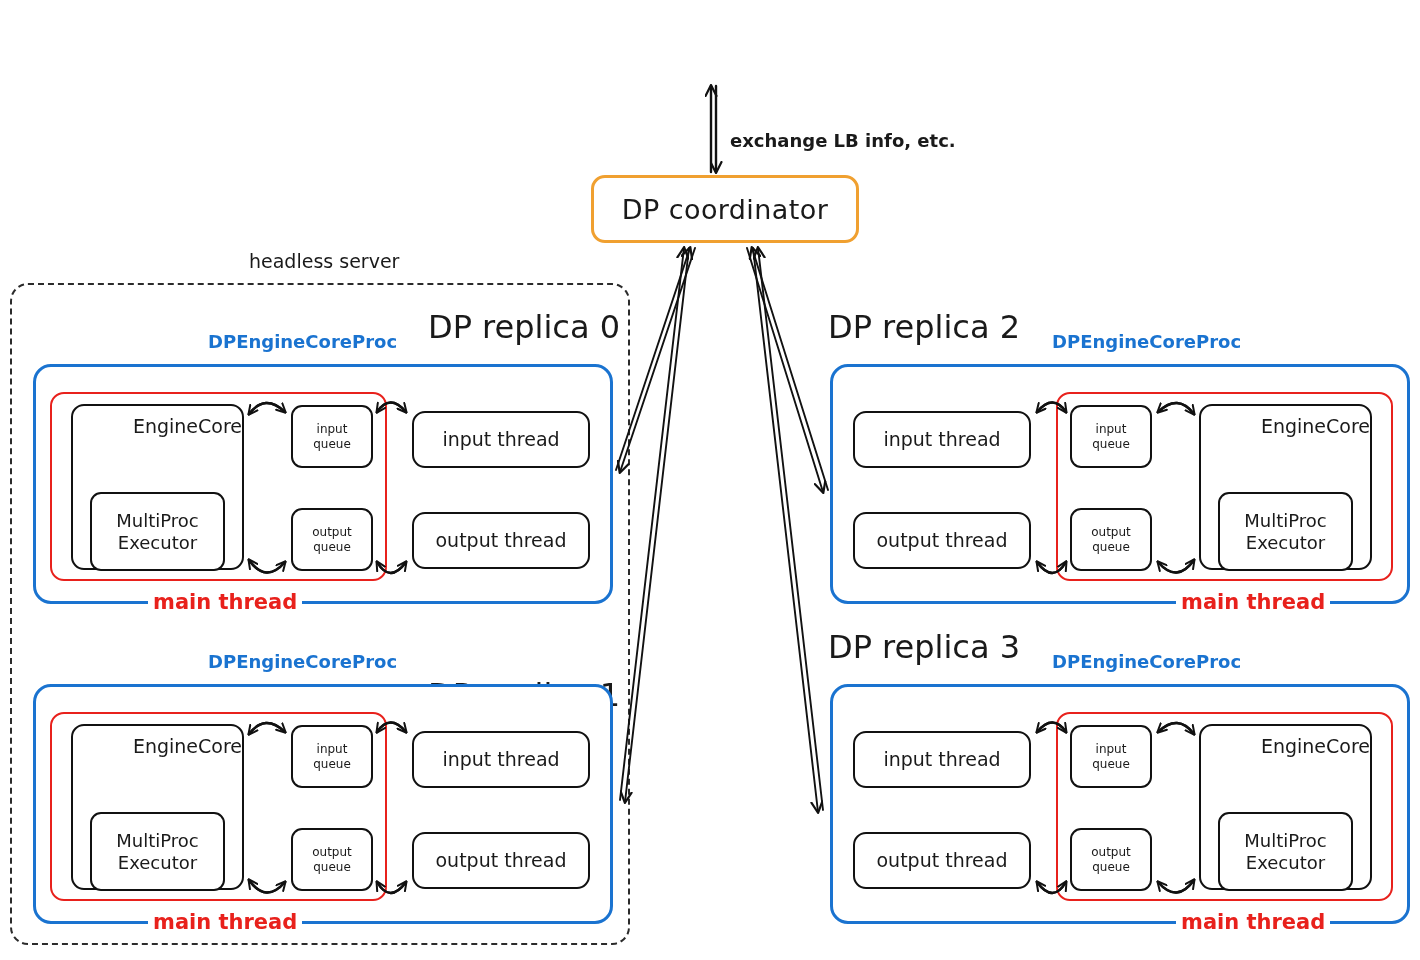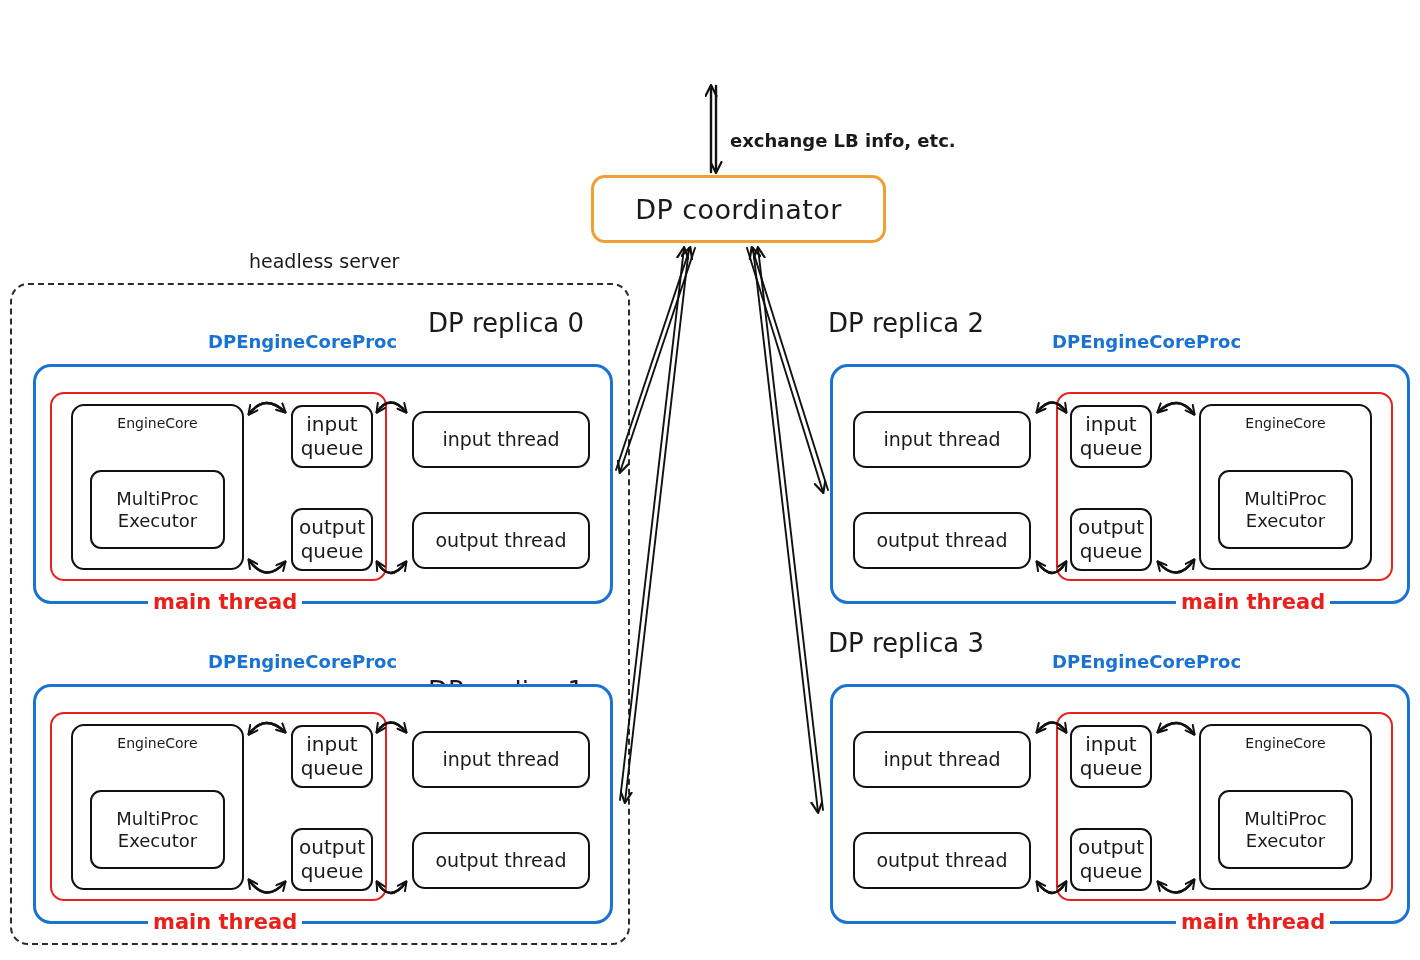--- a/index.html
+++ b/index.html
@@ -15,42 +15,42 @@
   .api{border-color:#2d9e3f;}
   .coord{border-color:#f0a030;}
 
   
   .dashedbox{position:absolute;border:2px dashed #2b2b2b;border-radius:18px;box-sizing:border-box;}
   .procbox{position:absolute;border:3px solid #1a73d0;border-radius:18px;box-sizing:border-box;background:#fff;}
   .mainthreadbox{position:absolute;border:2.5px solid #e8211c;border-radius:14px;box-sizing:border-box;}
 
   
   .blk{border:2.5px solid #111;border-radius:13px;font-size:19px;line-height:1.18;}
-  .blk.small{font-size:20px;border-radius:11px;}
+  .blk.small{font-size:12px;border-radius:11px;}
   .enginecore{align-items:flex-start;padding-top:9px;}
-  .ec-label{font-size:14px;width:100%;text-align:center;}
-  .mpexec{border:2.5px solid #111;border-radius:11px;font-size:18px;line-height:1.2;}
+  .ec-label{font-size:19px;width:100%;text-align:right;}
+  .mpexec{border:2.5px solid #111;border-radius:11px;font-size:18px;line-height:1.2;margin-top:22px;}
 
   
   .lbl{position:absolute;white-space:nowrap;}
-  .lbl.replica{font-size:26px;color:#1a1a1a;}
+  .lbl.replica{font-size:32px;color:#1a1a1a;}
   .lbl.proc{font-size:18px;color:#1a73d0;font-weight:600;text-align:right;}
   .lbl.mainthread{font-size:21px;color:#e8211c;font-weight:600;background:#fff;padding:0 5px;}
   .lbl.headless{font-size:19px;color:#1a1a1a;}
   .lbl.exchange{font-size:18px;color:#1a1a1a;}
 
   svg.overlay{position:absolute;left:0;top:0;width:1420px;height:960px;pointer-events:none;}
 </style>
 </head>
 <body>
 
 <div id="stage">
 
 
-  <div class="node toplvl coord" style="left:591px;top:175px;width:295px;height:68px;">
+  <div class="node toplvl coord" style="left:591px;top:175px;width:268px;height:68px;">
     <span>DP coordinator</span>
   </div>
 
   <div class="lbl exchange" style="left:730px;top:130px;font-weight:bold;">exchange LB info, etc.</div>
 
   <div class="dashedbox" style="left:10px;top:283px;width:620px;height:662px;"></div>
   <div class="lbl headless" style="left:249px;top:250px;">headless server</div>
 
   <div class="lbl replica" style="left:428px;top:308px;">DP replica 0</div>
   <div class="lbl proc" style="left:208px;top:331px;">DPEngineCoreProc</div>

